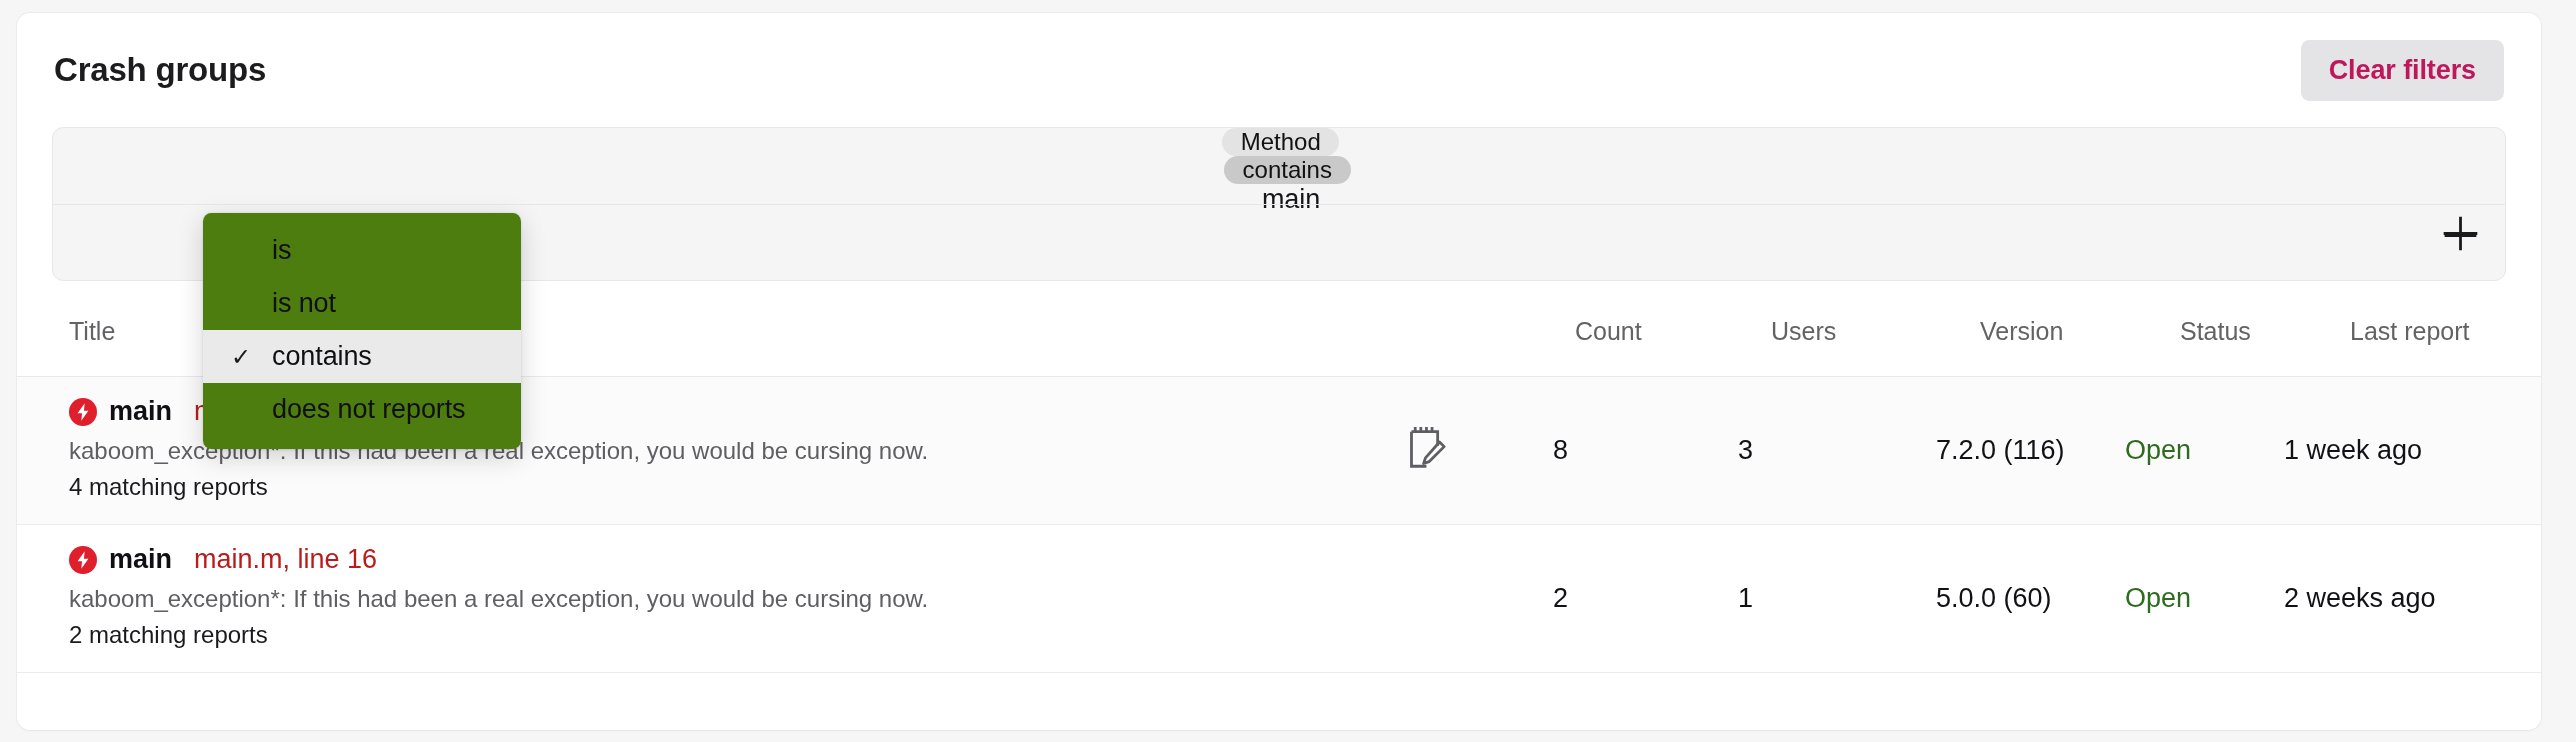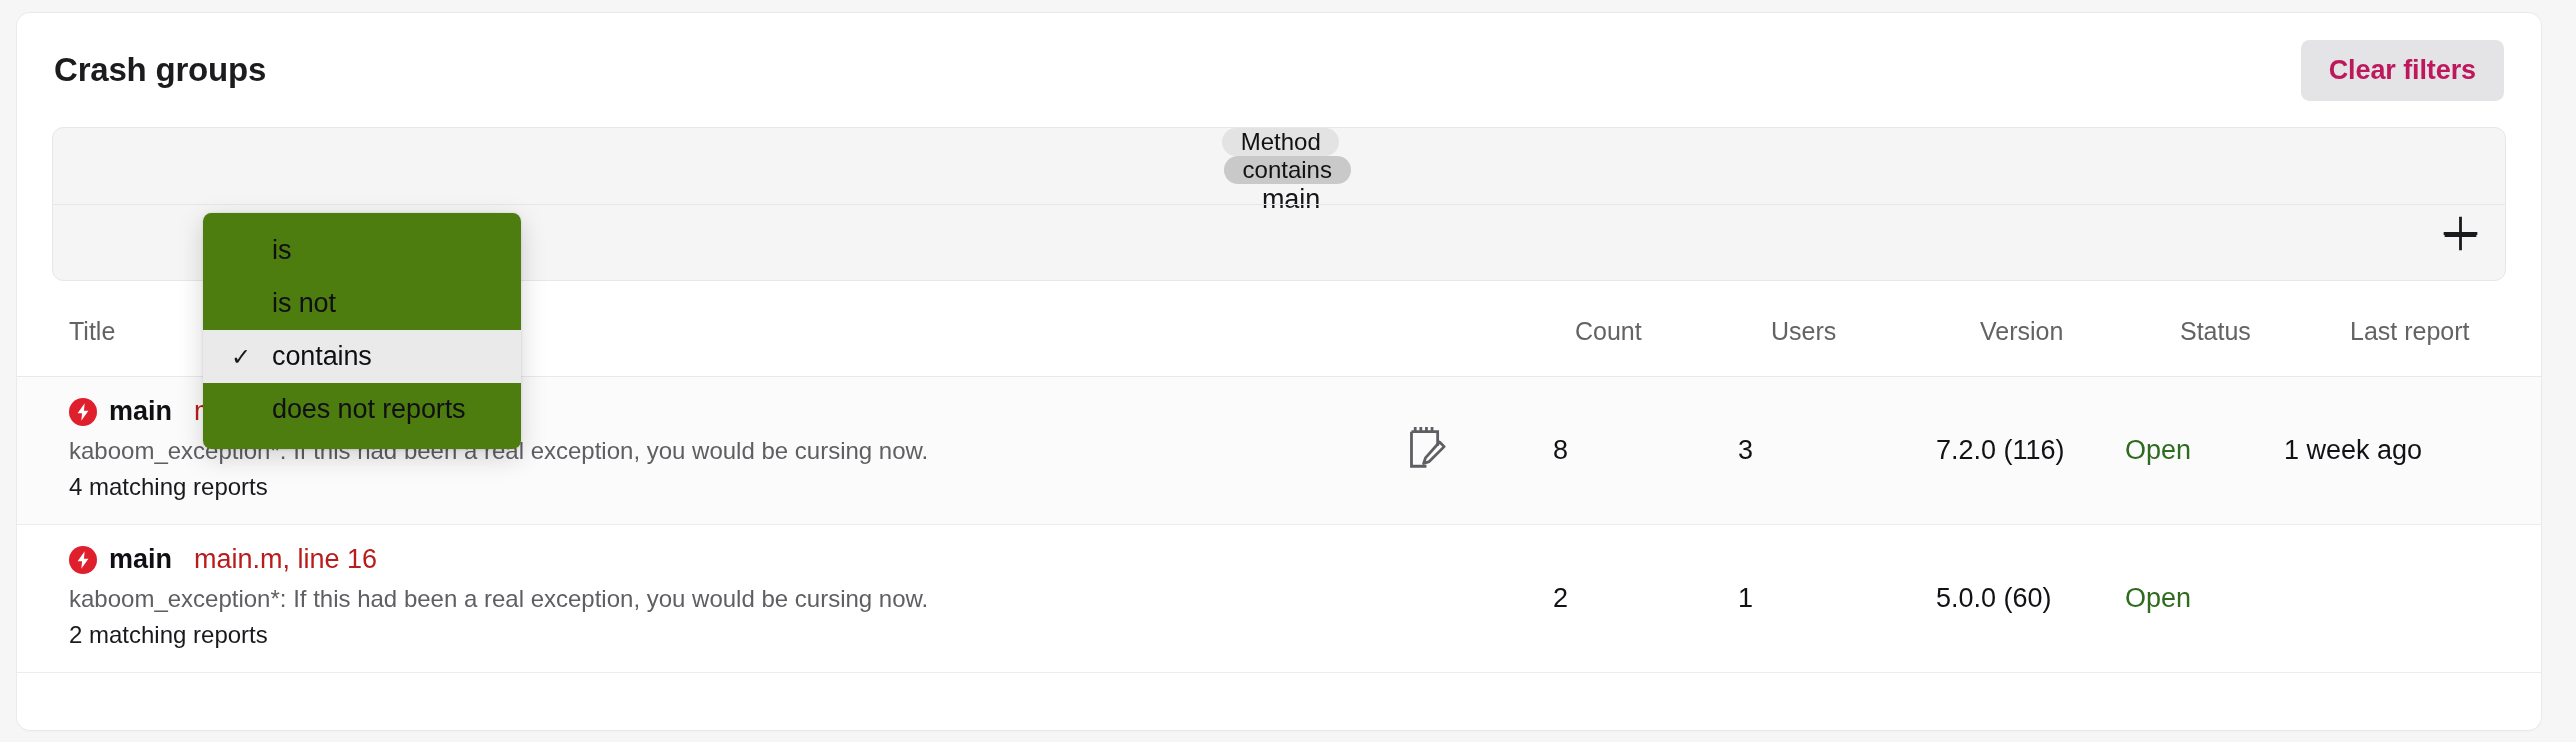--- a/index.html
+++ b/index.html
@@ -327,20 +327,21 @@
           <div class="title-desc">kaboom_exception*: If this had been a real exception, you would be cursing now.</div>
           <div class="title-matching">2 matching reports</div>
         </div>
 
         <div class="c-note"></div>
 
         <div class="cell c-count">2</div>
         <div class="cell c-users">1</div>
         <div class="cell c-ver">5.0.0 (60)</div>
         <div class="cell c-status status-open">Open</div>
+        <div class="cell c-last">2 weeks ago</div>
       </div>
 
     </div>
   </div>
 
   <div class="dropdown">
     <div class="dd-item">
       <span class="dd-check"></span>
       <span class="dd-label">is</span>
     </div>

